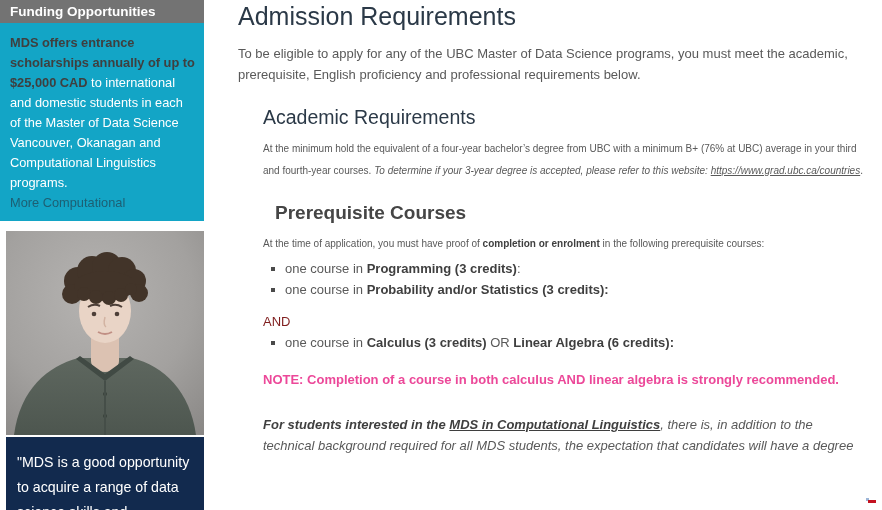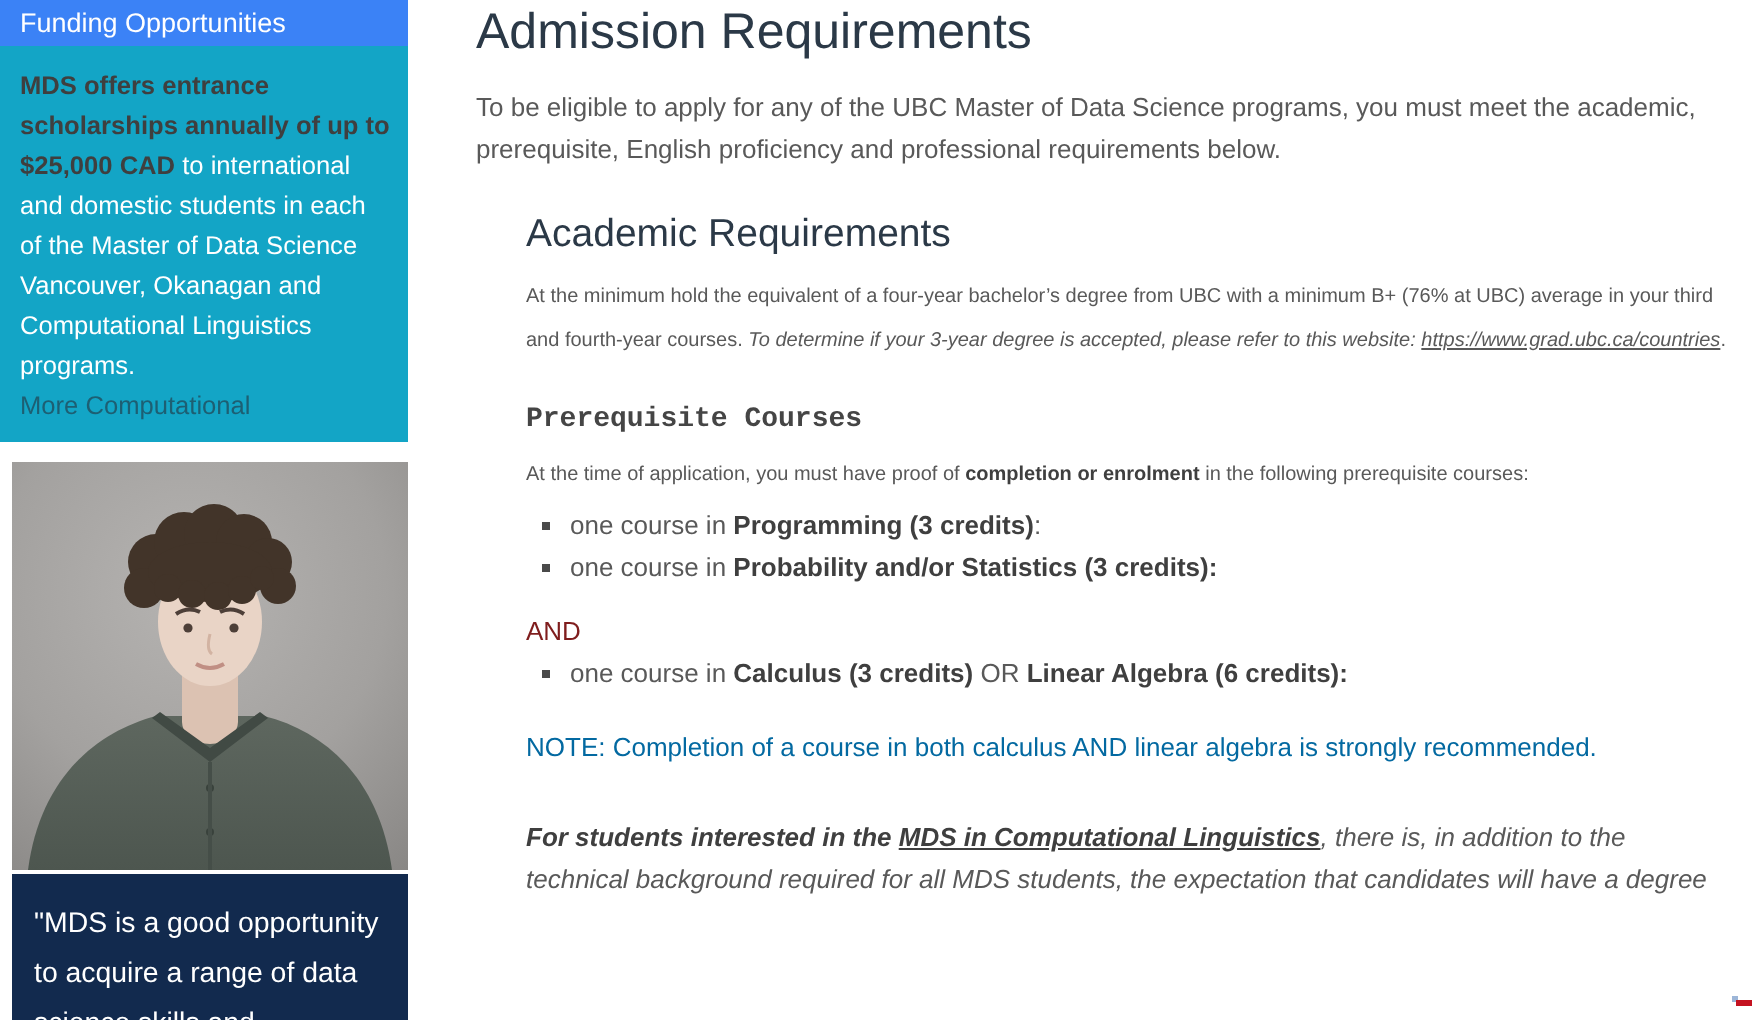--- a/index.html
+++ b/index.html
@@ -2,47 +2,47 @@
 <html><head>
 <meta charset="utf-8">
 <style>
   html,body{margin:0;padding:0;background:#fff;}
   .page{position:relative;width:882px;height:510px;overflow:hidden;background:#fff;
         font-family:"Liberation Sans", sans-serif;}
 
   
   .sidebar{position:absolute;left:0;top:0;width:204px;}
   .funding{background:#13a5c6;}
-  .funding-header{background:#3b82f6;color:#ffffff;font-size:13.5px;font-weight:400;
+  .funding-header{background:#737373;color:#ffffff;font-size:13.5px;font-weight:700;
                   padding:4px 10px;line-height:15px;}
   .funding-body{padding:10px 9px 8px 10px;color:#ffffff;font-size:12.8px;line-height:20px;}
   .funding-body b{font-weight:700;}
   .more-link{display:block;color:#1d5f73;font-size:12.8px;line-height:20px;
              text-decoration:none;cursor:pointer;}
   .photo{position:absolute;left:6px;top:231px;width:198px;height:204px;overflow:hidden;}
   .quote{position:absolute;left:6px;top:437px;width:198px;height:73px;background:#122a4e;
          color:#ffffff;font-size:14.2px;line-height:25px;padding:13px 11px;box-sizing:border-box;
          overflow:hidden;}
 
   
   .main{position:absolute;left:204px;top:0;width:678px;height:456px;box-sizing:border-box;
         padding:2px 16px 0 34px;overflow:hidden;}
   .page-title{font-size:25px;font-weight:400;color:#2b3947;margin:0 0 12px 0;letter-spacing:0;}
   .intro{font-size:13px;line-height:21px;color:#595959;max-width:625px;margin:0;}
   .sub{margin-left:25px;}
   .section-title{font-size:19.5px;font-weight:400;color:#2b3947;margin:21px 0 0 0;}
   .body-p{font-size:10px;line-height:21.5px;color:#595959;max-width:602px;margin:9px 0 0 0;}
   .body-p i, .cl{font-style:italic;}
   b{color:#3f3f3f;}
-  .sub-head{font-size:14px;font-weight:700;color:#454545;margin:21px 0 0 0;font-family:Liberation Mono, monospace;}
+  .sub-head{font-size:19px;font-weight:700;color:#454545;margin:21px 0 0 12px;}
   .blist{list-style:none;margin:3px 0 0 0;padding:0 0 0 8px;max-width:594px;}
   .blist li{position:relative;padding-left:14px;font-size:13px;line-height:21.5px;color:#595959;}
   .blist li .sq{position:absolute;left:0;top:9px;width:4px;height:4px;background:#4a4a4a;}
   .and-p{font-size:13px;color:#7f1d1d;margin:13px 0 0 0;}
-  .note-p{font-size:13px;line-height:21.5px;font-weight:400;color:#0369a1;margin:16px 0 0 0;max-width:602px;}
+  .note-p{font-size:13px;line-height:21.5px;font-weight:700;color:#ec4899;margin:16px 0 0 0;max-width:602px;}
   .cl{font-size:13px;line-height:21.5px;color:#595959;max-width:604px;margin:23px 0 0 0;}
   .cl b{font-style:italic;}
   a{color:#595959;text-decoration:underline;cursor:pointer;}
   .cl a{font-weight:700;color:#3f3f3f;}
   .artifact{position:absolute;left:866px;top:498px;width:10px;height:6px;}
   .artifact .r{position:absolute;left:2px;top:2px;width:8px;height:3px;background:#c41220;}
   .artifact .b{position:absolute;left:0;top:0;width:3px;height:3px;background:#9db6d8;}
 </style>
 </head>
 <body>

